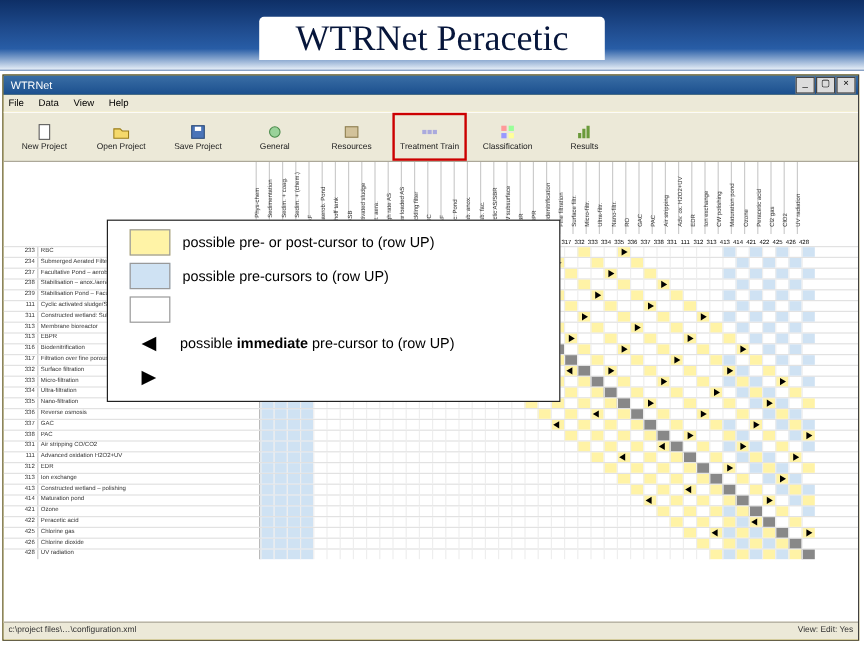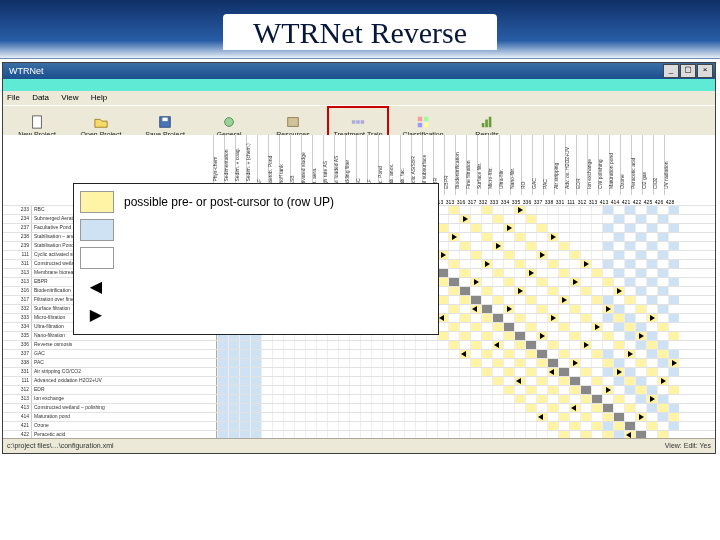--- a/index.html
+++ b/index.html
@@ -26,42 +26,42 @@
     display: inline-block;
     background: #fff;
     padding: 2px 30px 0 30px;
     border-radius: 4px 4px 0 0;
     position: relative;
     top: 14px;
   }
 
   
   .window {
-    background: #5eead4; 
+    background: #fde047; 
     position: absolute;
     left: 2px;
     top: 62px;
     width: 714px;
-    height: 392px;
+    height: 472px;
     border: 1px solid #404040;
     box-sizing: border-box;
     font-size: 8px;
   }
   .win-title {
     height: 16px;
     background: linear-gradient(#3a6ea5,#1b4f8e);
     color: #fff;
     font-size: 9px;
     padding-left: 6px;
     line-height: 16px;
     position: relative;
   }
   .win-btns { position: absolute; right: 2px; top: 1px; display: flex; gap: 1px; }
   .win-btn { width: 14px; height: 12px; background: #dcdcdc; border: 1px solid #444; font-size: 8px; text-align: center; line-height: 10px; color:#000;}
-  .menubar { height: 14px; background: #ece9d8; color: #000; font-size: 8px; padding-left: 4px; line-height: 14px; margin-top: 12px; }
+  .menubar { height: 14px; background: #ece9d8; color: #000; font-size: 8px; padding-left: 4px; line-height: 14px; }
   .menubar span { margin-right: 10px; }
 
   .toolbar {
     height: 40px;
     background: #ece9d8;
     border-top: 1px solid #fff;
     border-bottom: 1px solid #aca899;
     display: flex;
     align-items: center;
     padding-left: 4px;
@@ -78,29 +78,29 @@
     align-items: center;
     justify-content: center;
     color: #222;
   }
   .tb-btn.highlight { border: 2px solid #c00; }
   .tb-ico { width: 16px; height: 14px; margin-bottom: 2px; }
 
   
   .legend {
     position: absolute;
-    left: 70px;
+    left: 86px;
     top: 120px;
     width: 352px;
     background: #fff;
     border: 1.5px solid #222;
     font-family: Arial, sans-serif;
     font-size: 12px;
     z-index: 10;
-    padding: 4px 6px 6px 6px;
+    padding: 4px 6px 6px 18px;
   }
   .legend-row { display: flex; align-items: center; height: 28px; }
   .leg-swatch { width: 32px; height: 20px; border: 1px solid #999; margin-right: 10px; flex: 0 0 32px; }
   .leg-arrow  { width: 32px; text-align: center; font-size: 16px; margin-right: 10px; flex: 0 0 32px; }
 
   
   .matrix {
     position: absolute;
     left: 0;
     top: 72px;
@@ -168,21 +168,21 @@
     padding: 0 4px;
     color: #333;
     display: flex;
     justify-content: space-between;
   }
 </style>
 </head>
 <body>
 
 <div class="slide-header">
-  <span class="title">WTRNet Reverse</span>
+  <span class="title">WTRNet Peracetic</span>
 </div>
 
 <div class="window">
 
   <div class="win-title">
     <span>WTRNet</span>
     <div class="win-btns">
       <div class="win-btn">_</div>
       <div class="win-btn">▢</div>
       <div class="win-btn">×</div>
@@ -253,26 +253,28 @@
       </div>
     </div>
 
   <div class="legend" id="legend">
       <div class="legend-row">
         <div class="leg-swatch" style="background:#fff3a6"></div>
         <div>possible pre- or post-cursor to (row UP)</div>
       </div>
       <div class="legend-row">
         <div class="leg-swatch" style="background:#cfe2f3"></div>
+        <div>possible pre-cursors to (row UP)</div>
       </div>
       <div class="legend-row">
         <div class="leg-swatch" style="background:#ffffff"></div>
       </div>
       <div class="legend-row">
         <div class="leg-arrow">◀</div>
+        <div>possible <b>immediate</b> pre-cursor to (row UP)</div>
       </div>
       <div class="legend-row">
         <div class="leg-arrow">▶</div>
       </div>
     </div>
 
   <div class="matrix">
     <div class="col-headers" id="colheaders">
         <div class="col-h">
           <span>Pr. Phys-chem</span>

